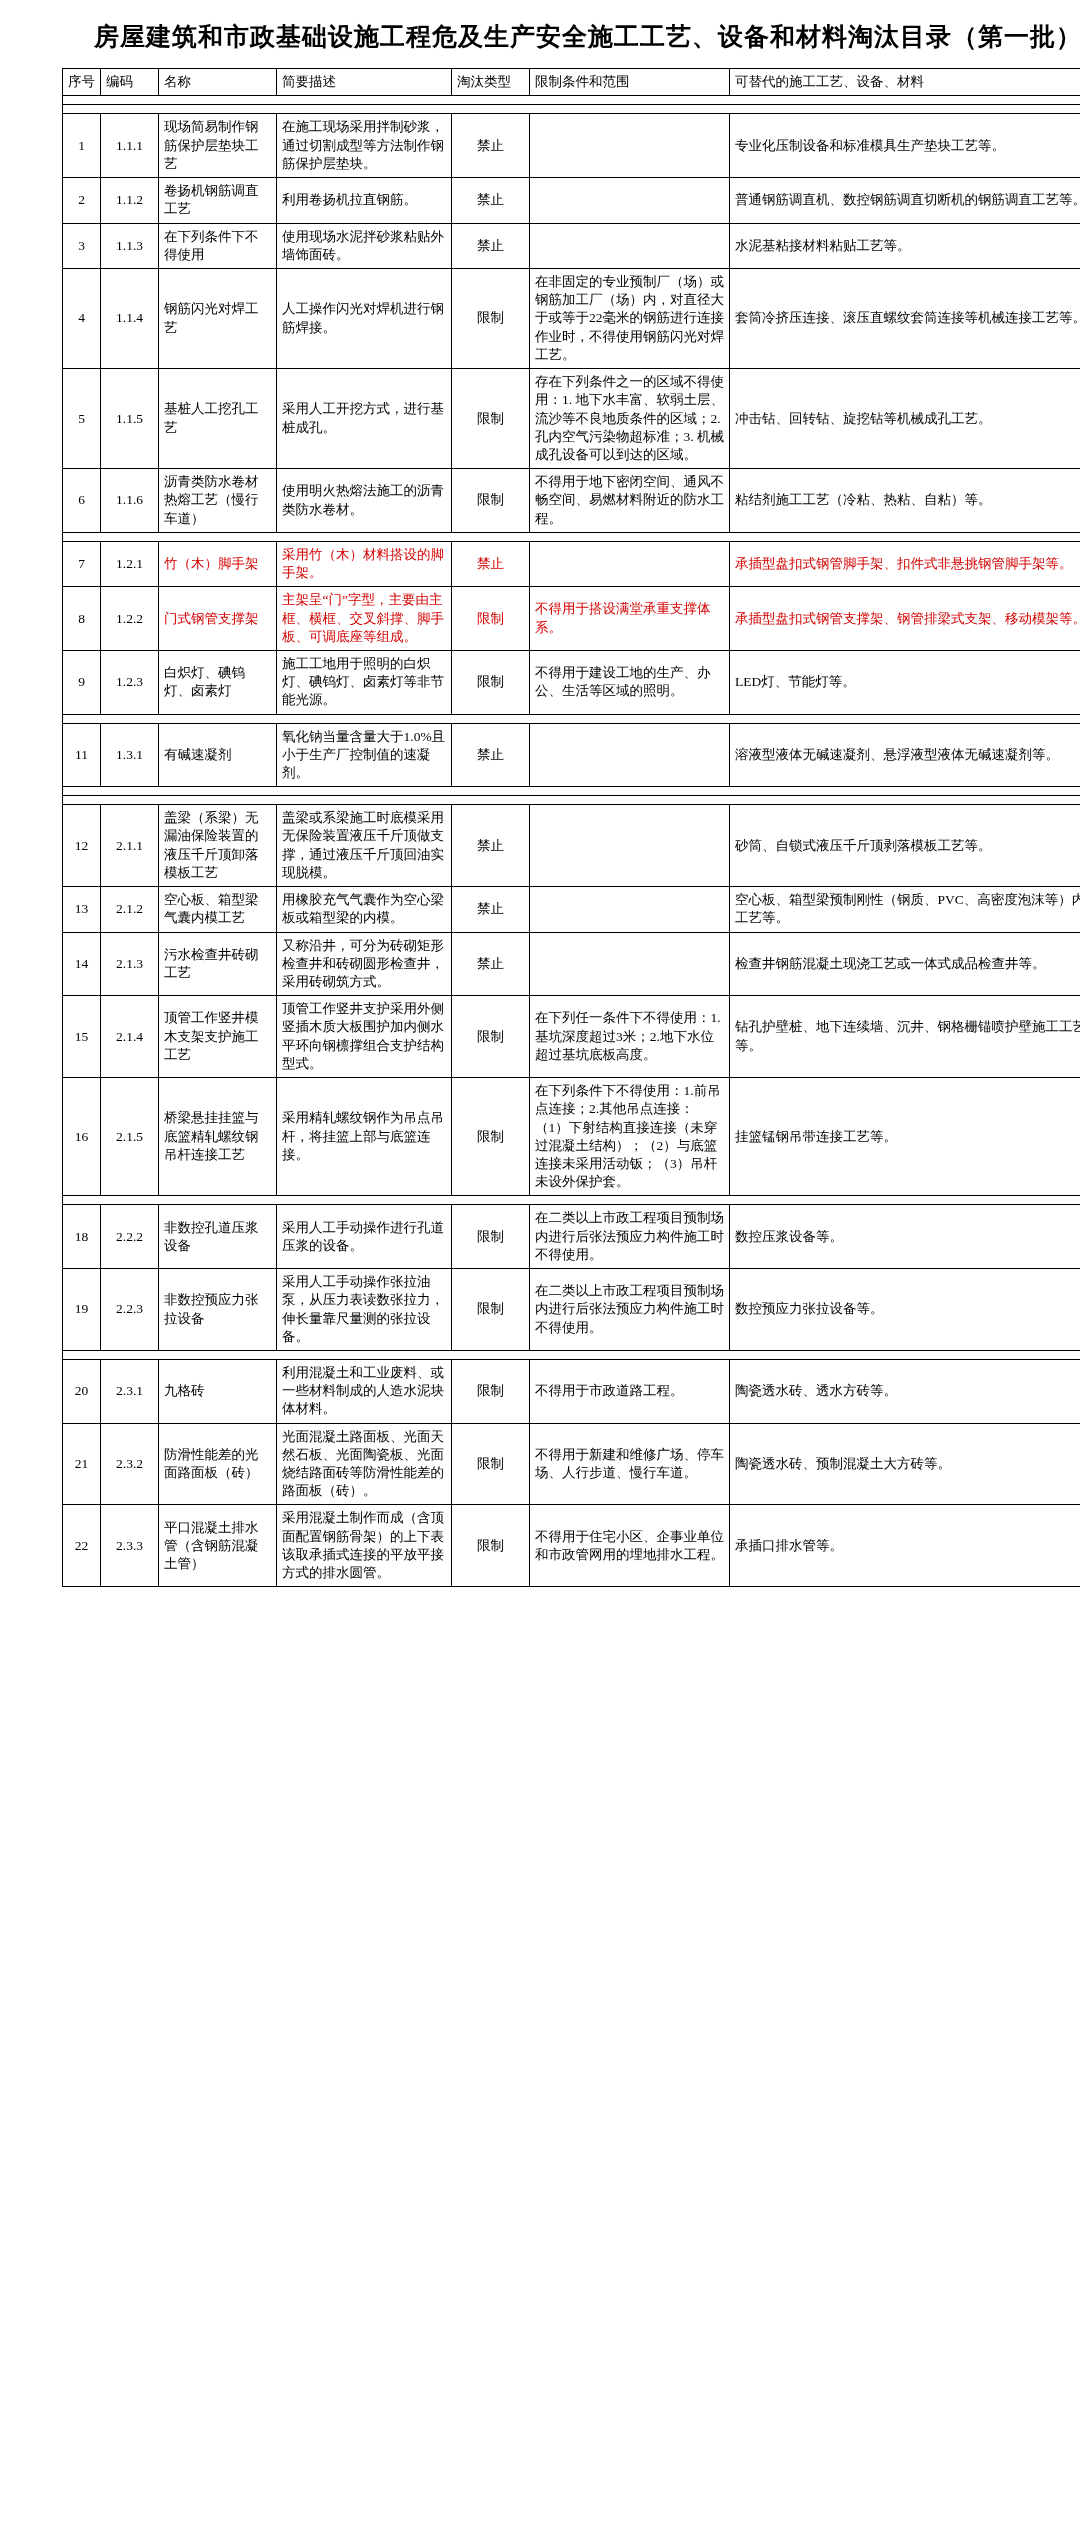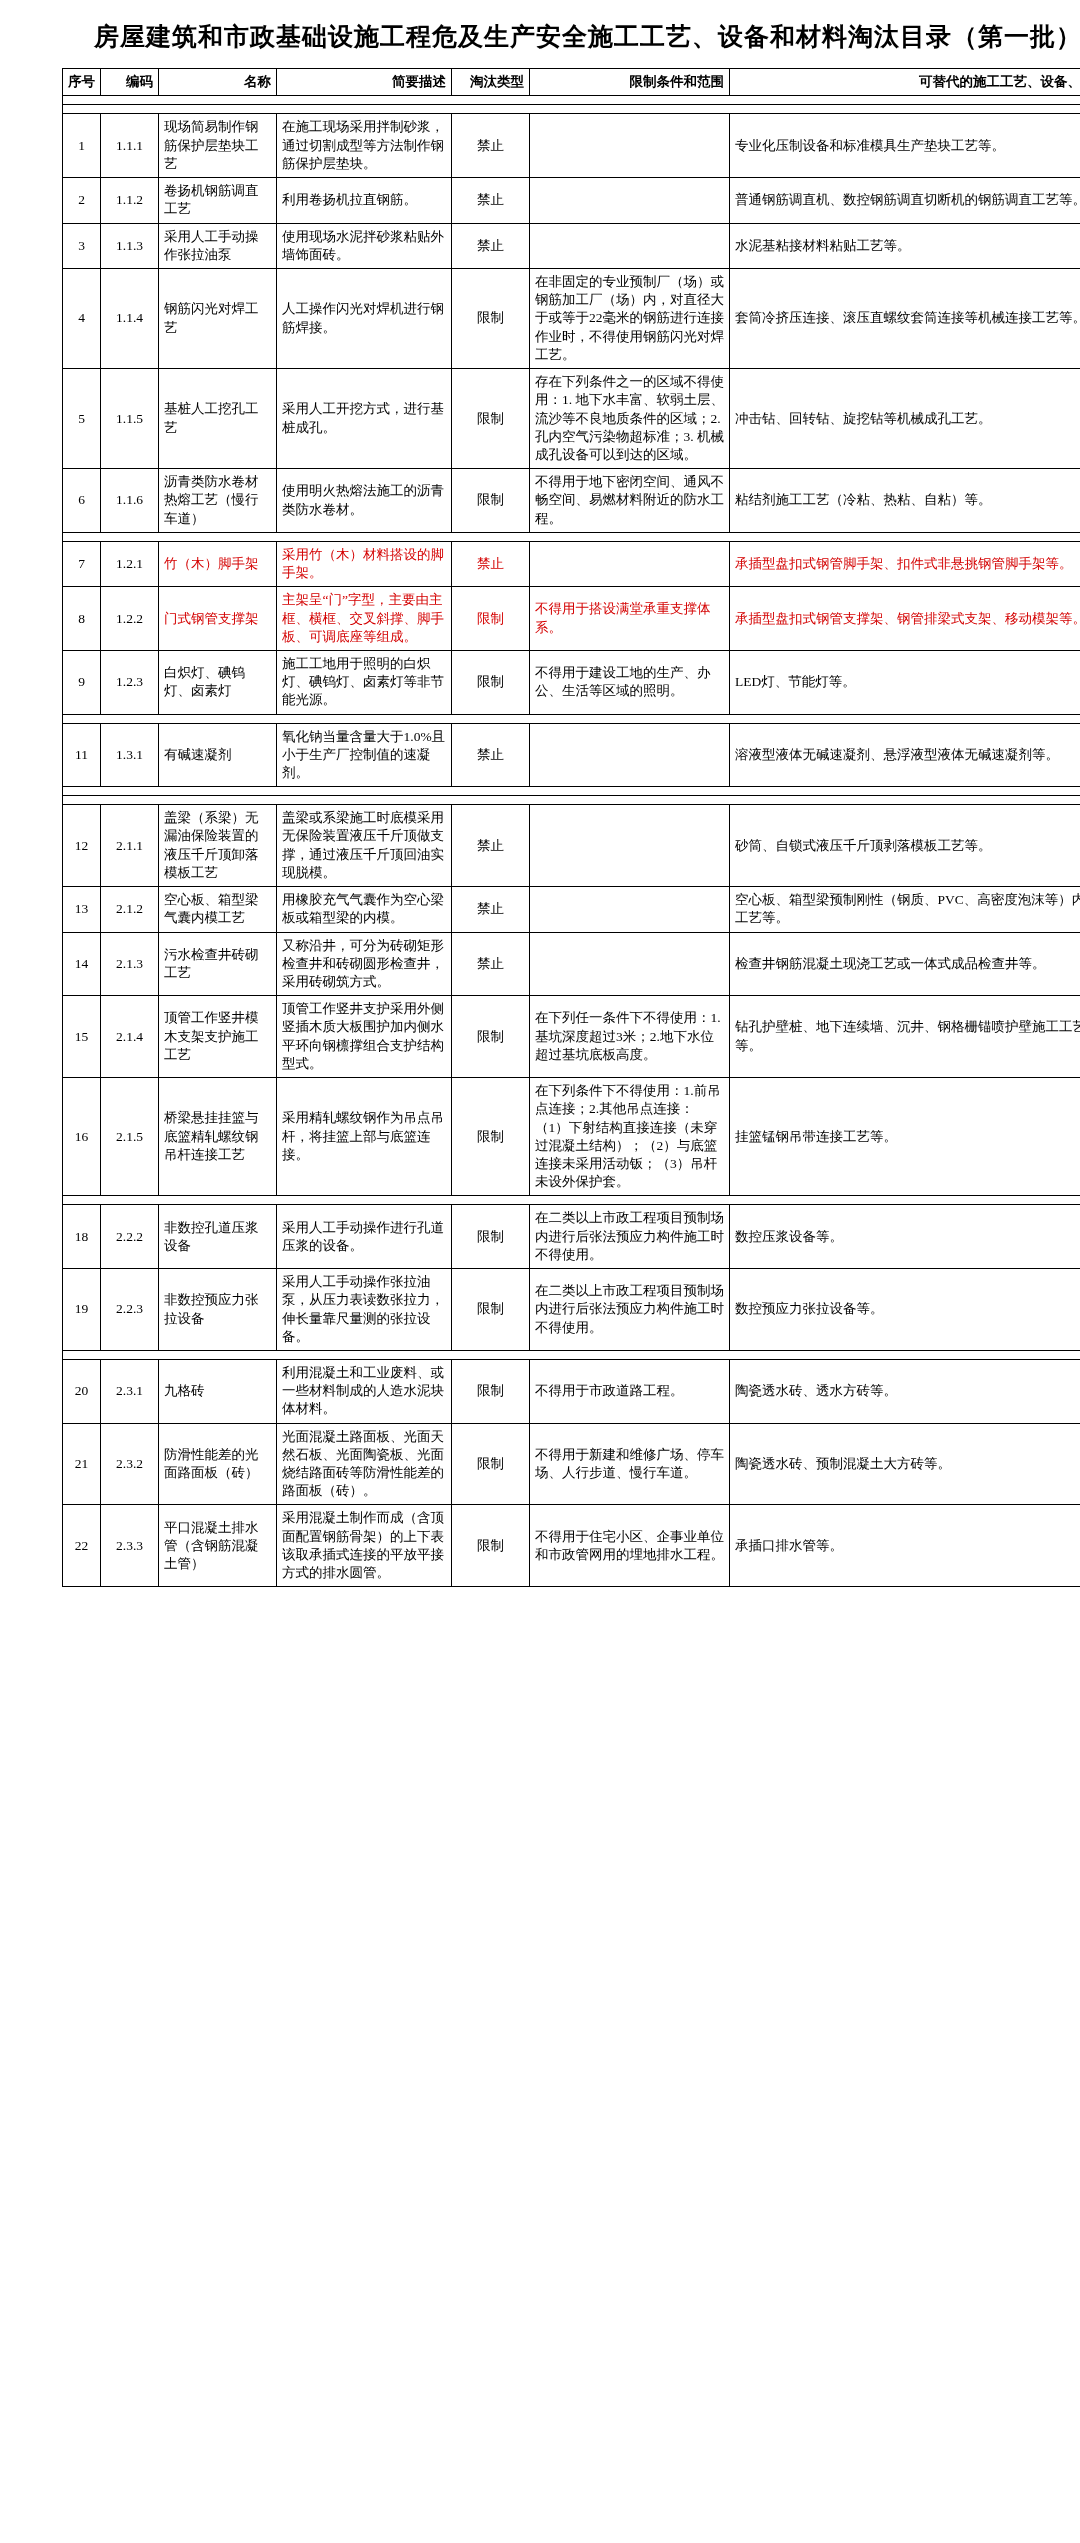--- a/index.html
+++ b/index.html
@@ -29,22 +29,22 @@
     table-layout:fixed;
   }
   table.main td, table.main th{
     border:1px solid #000;
     vertical-align:middle;
     padding:4px 5px;
     font-size:13.5px;
     line-height:1.35;
   }
   thead th{
-    text-align:right;
-    font-weight:bold;
+    text-align:left;
+    font-weight:normal;
     font-size:15px;
     font-family:"Liberation Sans", sans-serif;
     padding:8px 4px;
   }
   td.c{text-align:center;}
   td.l{text-align:left;}
   .section-row td{
     text-align:center;
     font-weight:bold;
     font-size:15.5px;
@@ -117,21 +117,21 @@
           <td class="c num">1.1.2</td>
           <td class="l">卷扬机钢筋调直工艺</td>
           <td class="l">利用卷扬机拉直钢筋。</td>
           <td class="c">禁止</td>
           <td class="l"></td>
           <td class="l">普通钢筋调直机、数控钢筋调直切断机的钢筋调直工艺等。</td>
         </tr>
         <tr>
           <td class="c num">3</td>
           <td class="c num">1.1.3</td>
-          <td class="l">采用人工手动操作张拉油泵</td>
+          <td class="l">在下列条件下不得使用</td>
           <td class="l">使用现场水泥拌砂浆粘贴外墙饰面砖。</td>
           <td class="c">禁止</td>
           <td class="l"></td>
           <td class="l">水泥基粘接材料粘贴工艺等。</td>
         </tr>
         <tr>
           <td class="c num">4</td>
           <td class="c num">1.1.4</td>
           <td class="l">钢筋闪光对焊工艺</td>
           <td class="l">人工操作闪光对焊机进行钢筋焊接。</td>

